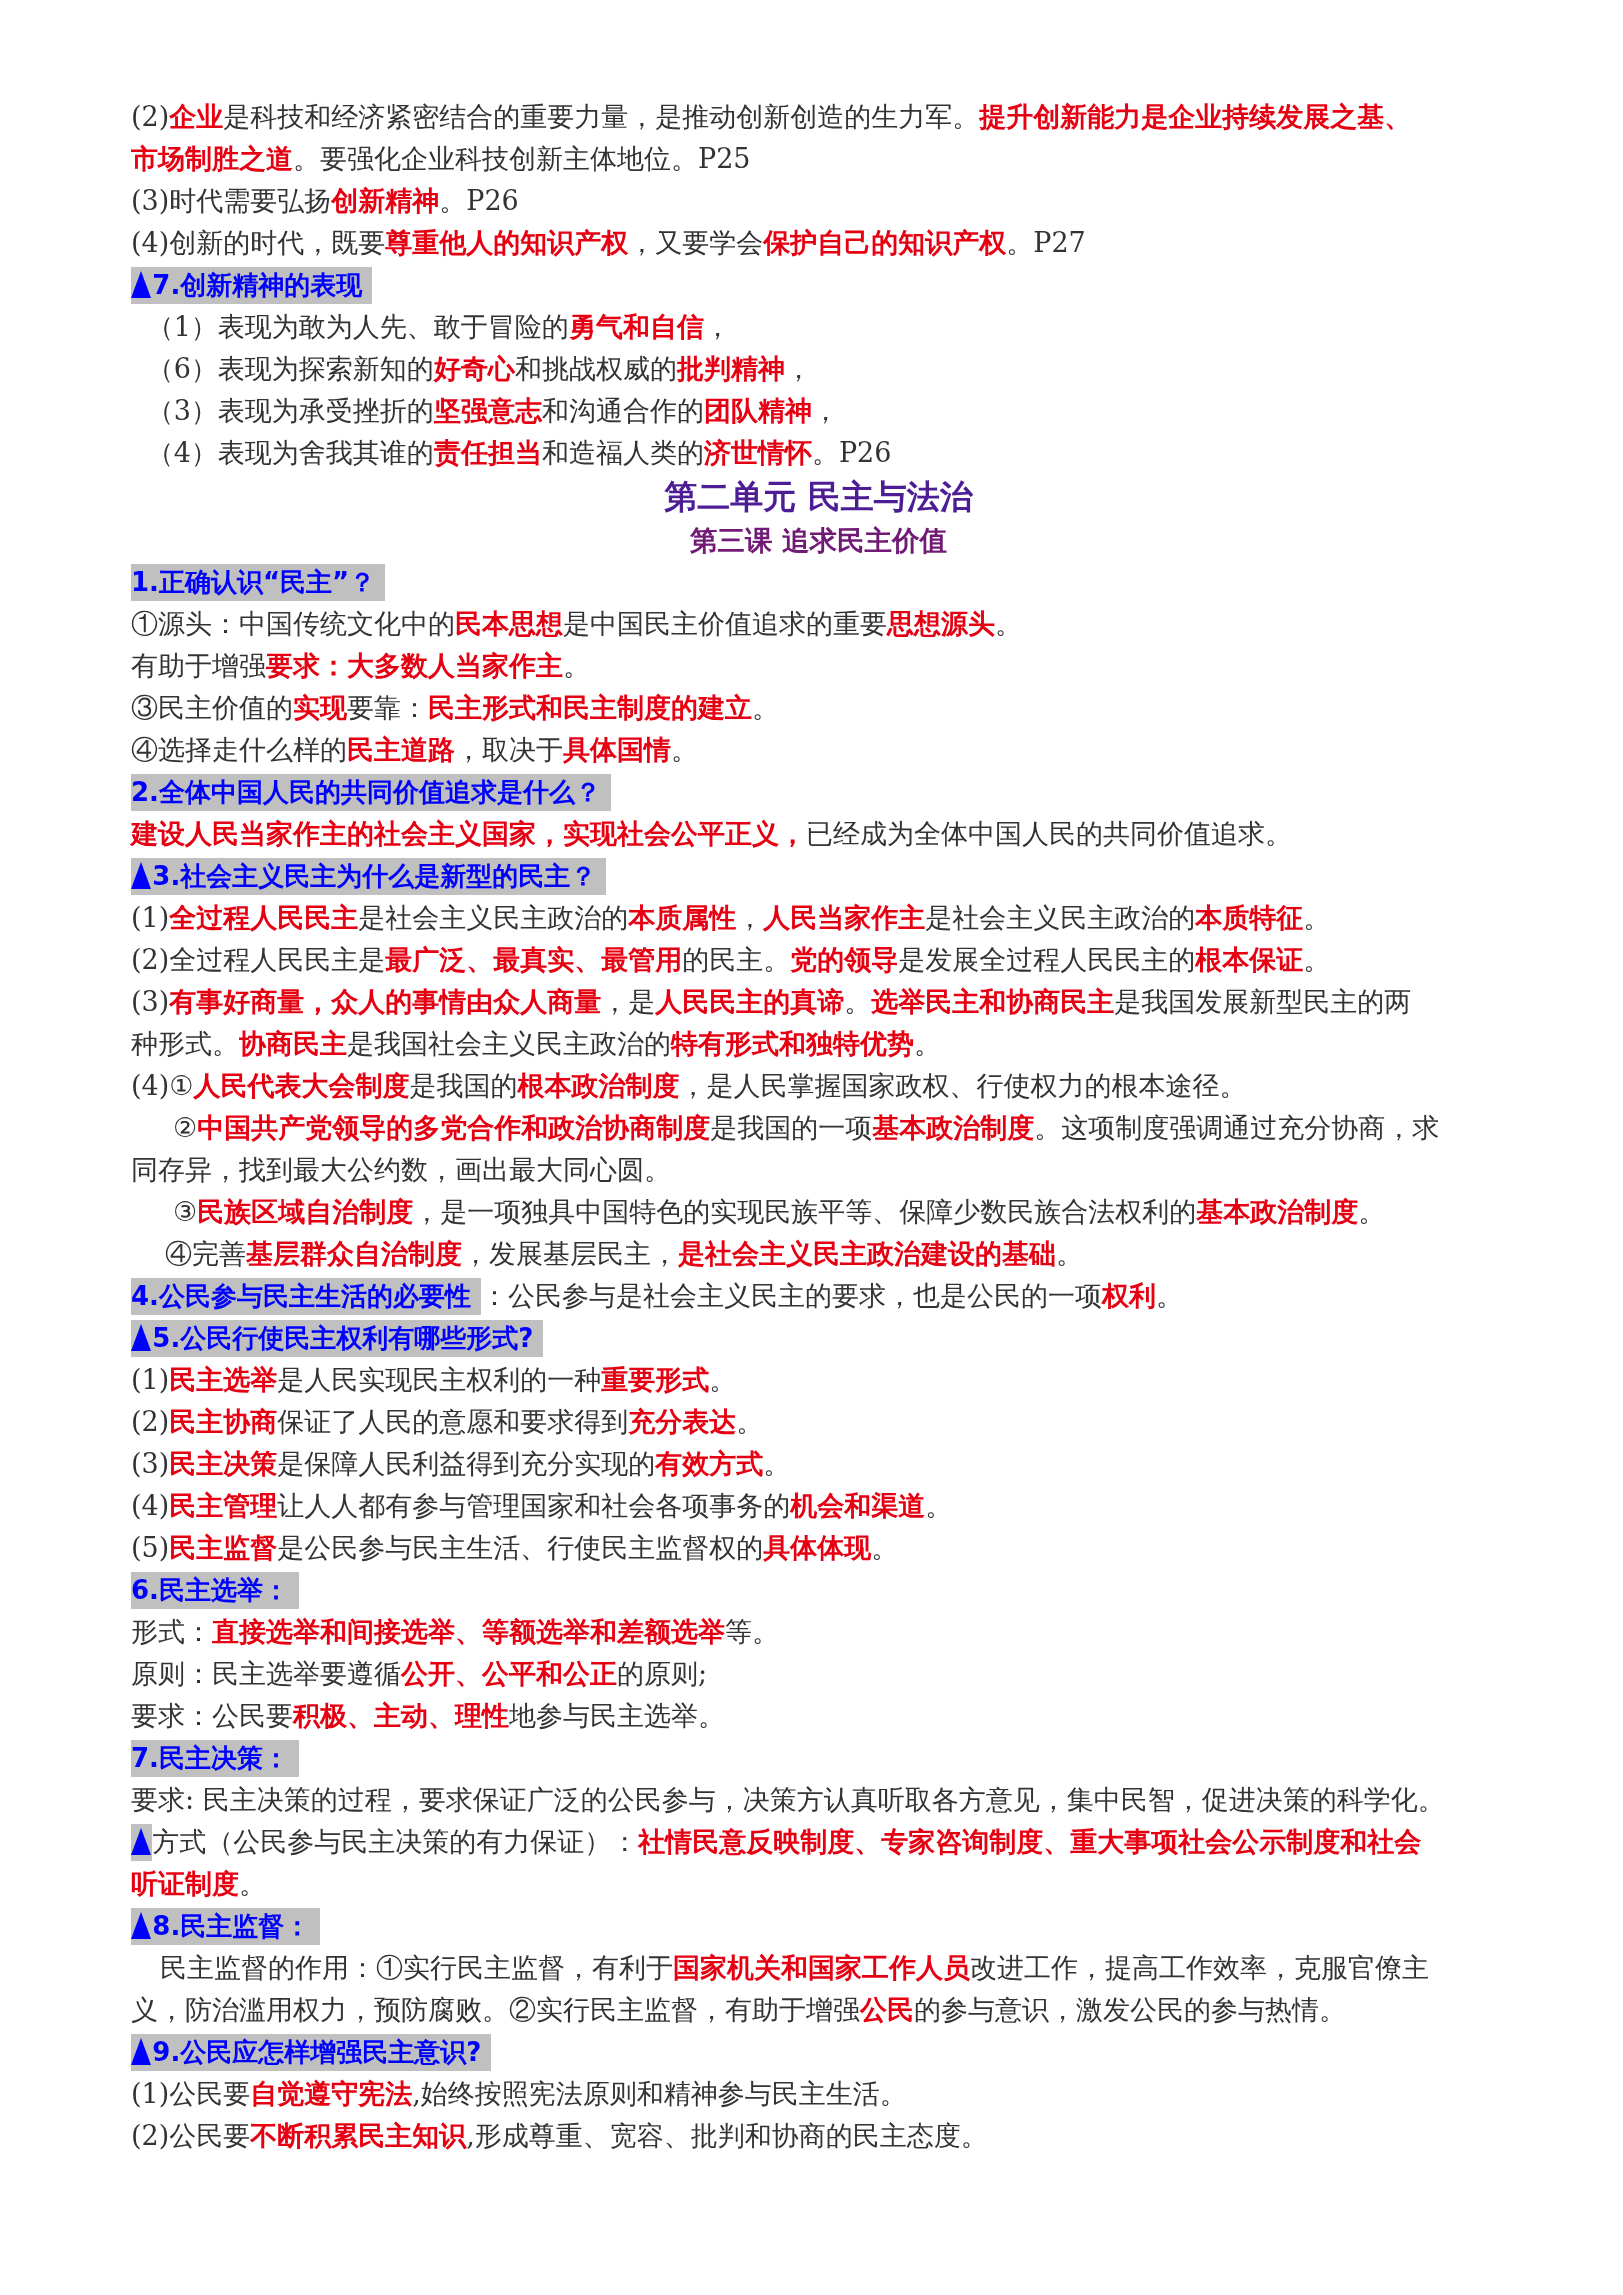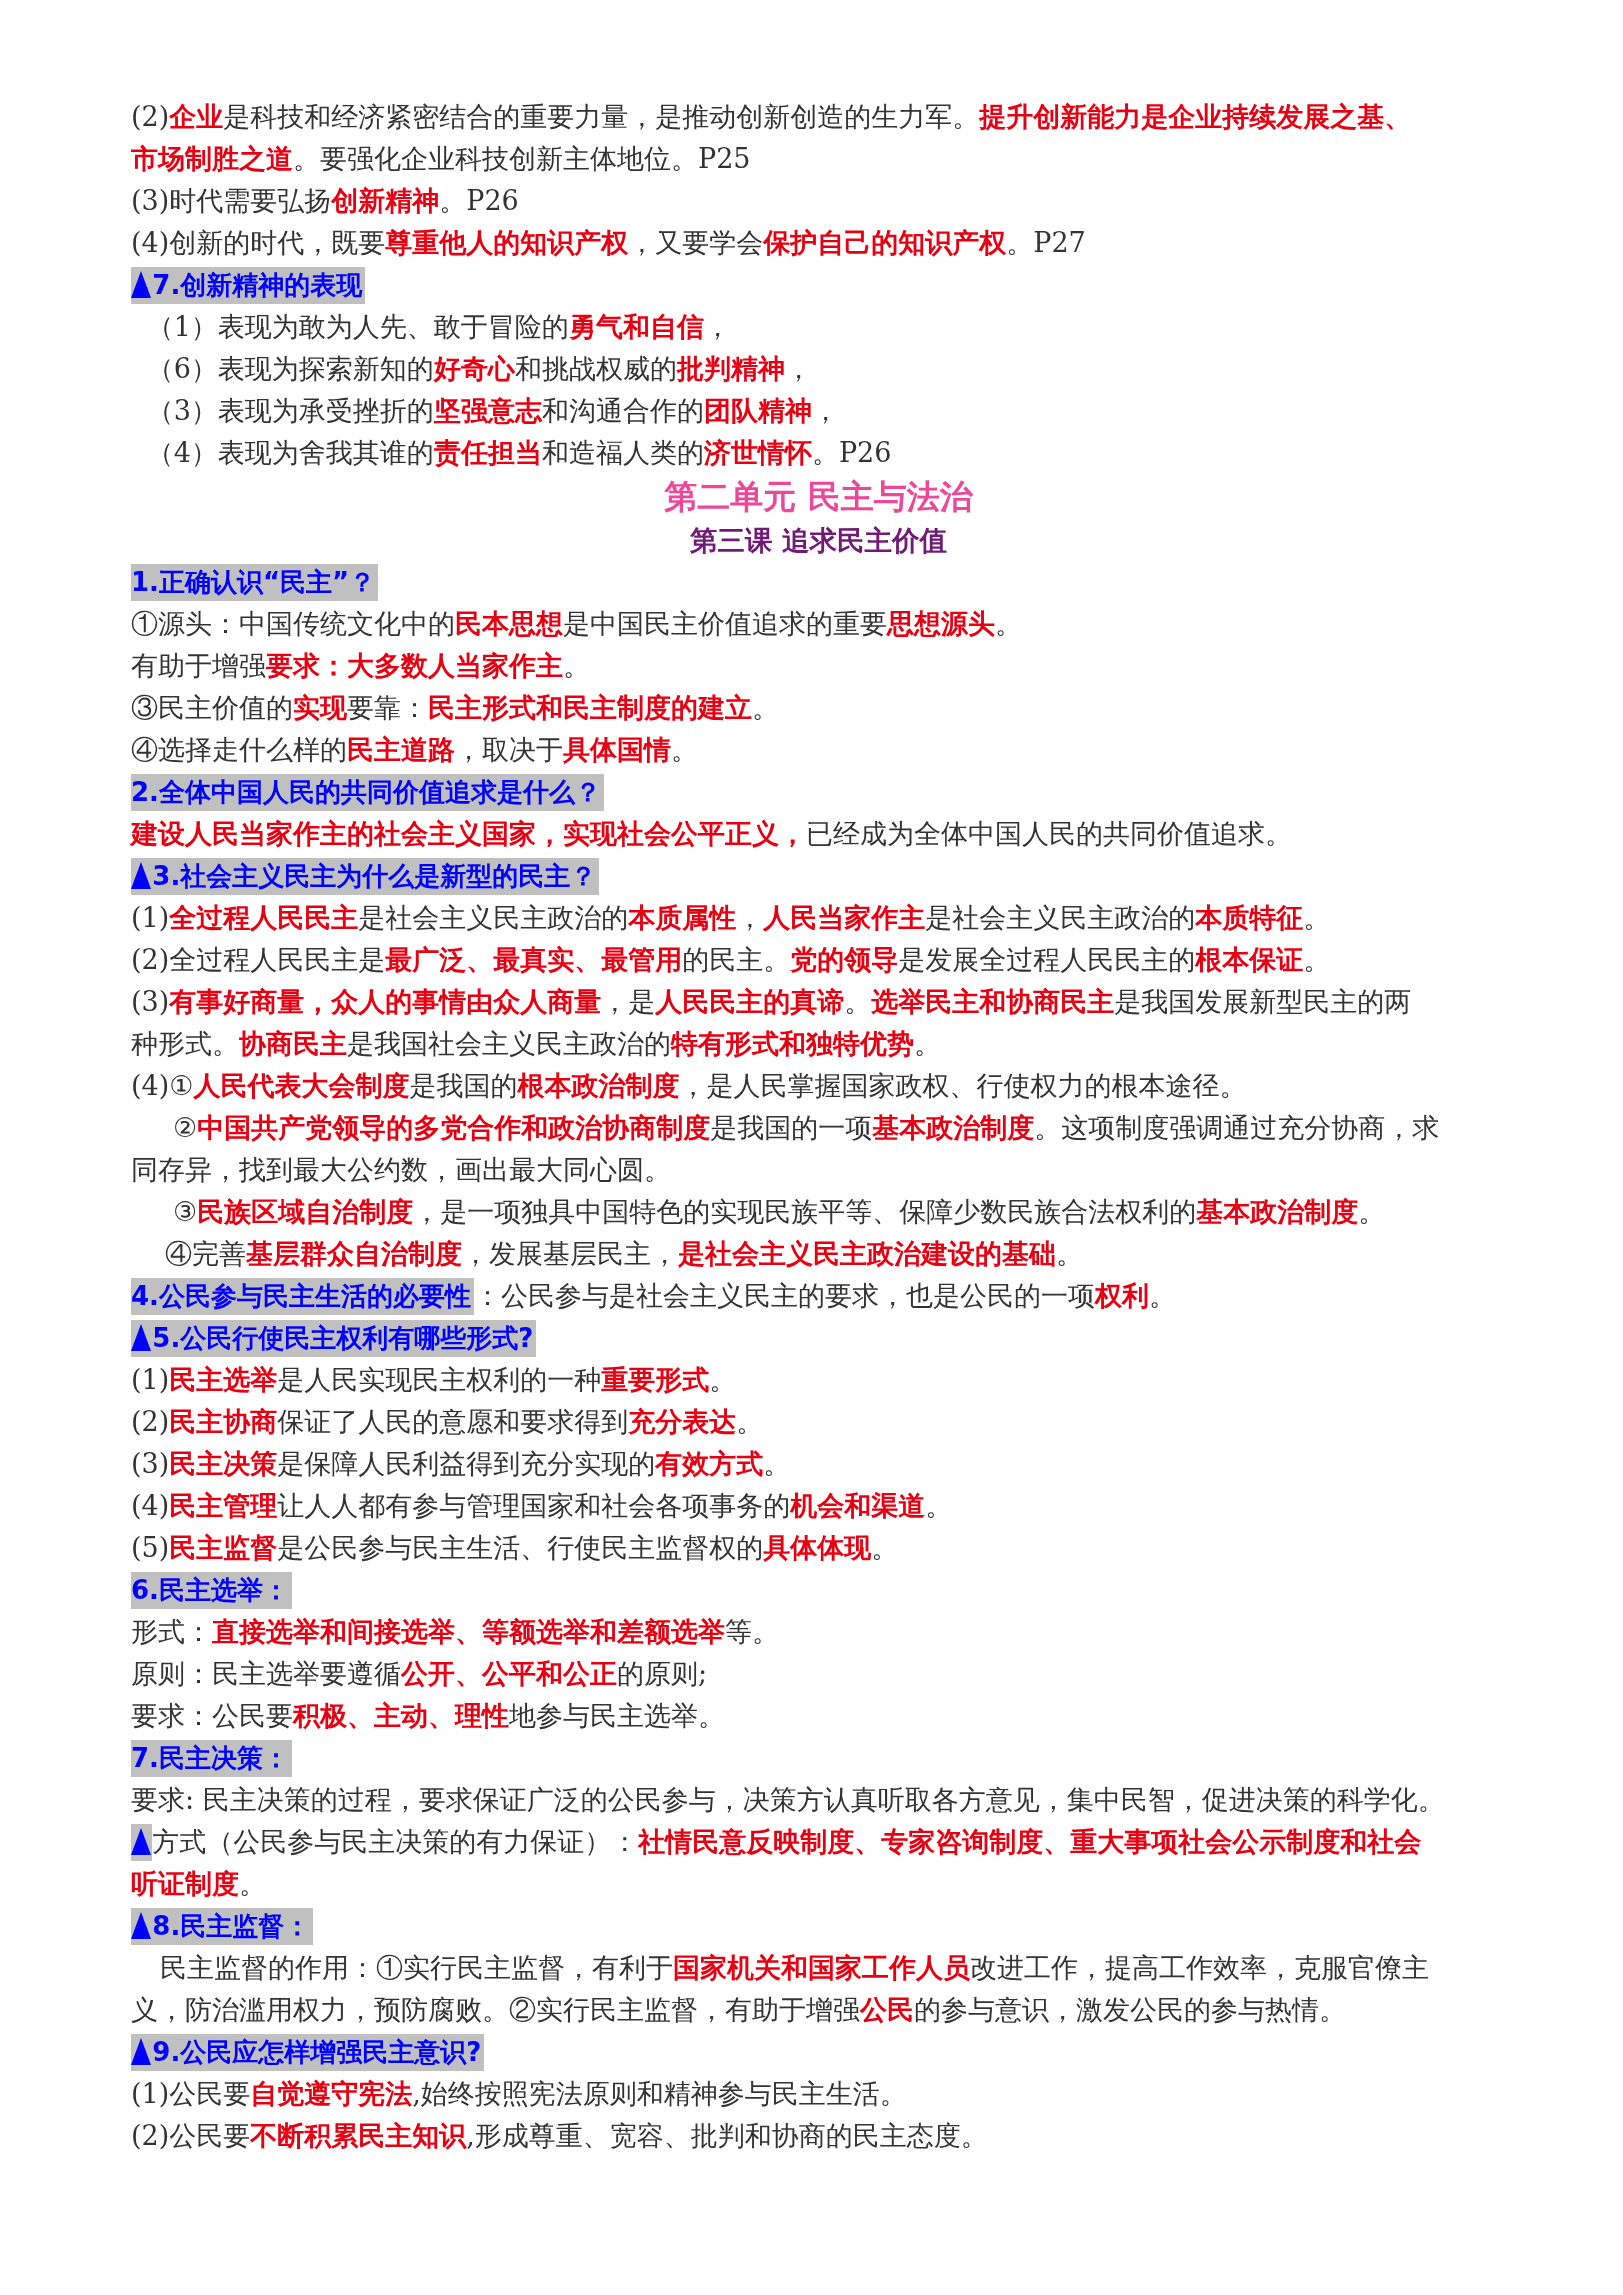--- a/index.html
+++ b/index.html
@@ -6,26 +6,26 @@
   body { width: 1623px; height: 2295px; position: relative; overflow: hidden;
          font-family: "DejaVu Serif", "Liberation Serif", serif; color: #333333; }
   .page { position: absolute; left: 131px; top: 96px; width: 1375px; }
   .line { height: 42px; line-height: 42px; font-size: 27px; white-space: nowrap; letter-spacing: 0px; }
   .line.indent1 { padding-left: 15.7px; }
   .line.indent2 { padding-left: 29px; }
   .line.indent3 { padding-left: 42px; }
   .line.indent4 { padding-left: 34px; }
   .hl { color: #e60012; font-family: "DejaVu Sans", "Liberation Sans", sans-serif; font-weight: bold; }
   .hd { display: inline-block; background: #c0c0c0; color: #0000ff; height: 37px; line-height: 37px;
-        margin-top: 2.6px; font-family: "DejaVu Sans", "Liberation Sans", sans-serif; font-weight: bold; font-size: 26px; padding-right: 3px; }
+        margin-top: 2.6px; font-family: "DejaVu Sans", "Liberation Sans", sans-serif; font-weight: bold; font-size: 26px; padding-right: 10px; }
   .tri { display: inline-block; width: 0; height: 0; border-left: 10.5px solid transparent; border-right: 10.5px solid transparent;
          border-bottom: 27.5px solid #0000ff; vertical-align: -3.9px; margin-right: 1.3px; }
   .tri-bg { display: inline-block; background: #c0c0c0; height: 37px; vertical-align: top; margin-top: 2.6px; line-height: 37px; }
   .center { text-align: center; }
-  .unit-title { font-size: 33px; font-weight: bold; height: 46px; line-height: 46px; font-family: "DejaVu Sans", "Liberation Sans", sans-serif; color: #ec4899; padding-left: 0; }
+  .unit-title { font-size: 33px; font-weight: bold; height: 46px; line-height: 46px; font-family: "DejaVu Sans", "Liberation Sans", sans-serif; color: #4c1d95; padding-left: 0; }
   .lesson-title { font-size: 27.5px; font-weight: bold; height: 41px; line-height: 41px; font-family: "DejaVu Sans", "Liberation Sans", sans-serif; color: #701a75; }
 </style>
 </head>
 <body>
 
 <div class="page">
 
   <div class="line"><span>(2)</span><span class="hl">企业</span><span>是科技和经济紧密结合的重要力量，是推动创新创造的生力军。</span><span class="hl">提升创新能力是企业持续发展之基、</span></div>
   <div class="line"><span class="hl">市场制胜之道</span><span>。要强化企业科技创新主体地位。P25</span></div>
   <div class="line"><span>(3)时代需要弘扬</span><span class="hl">创新精神</span><span>。P26</span></div>

